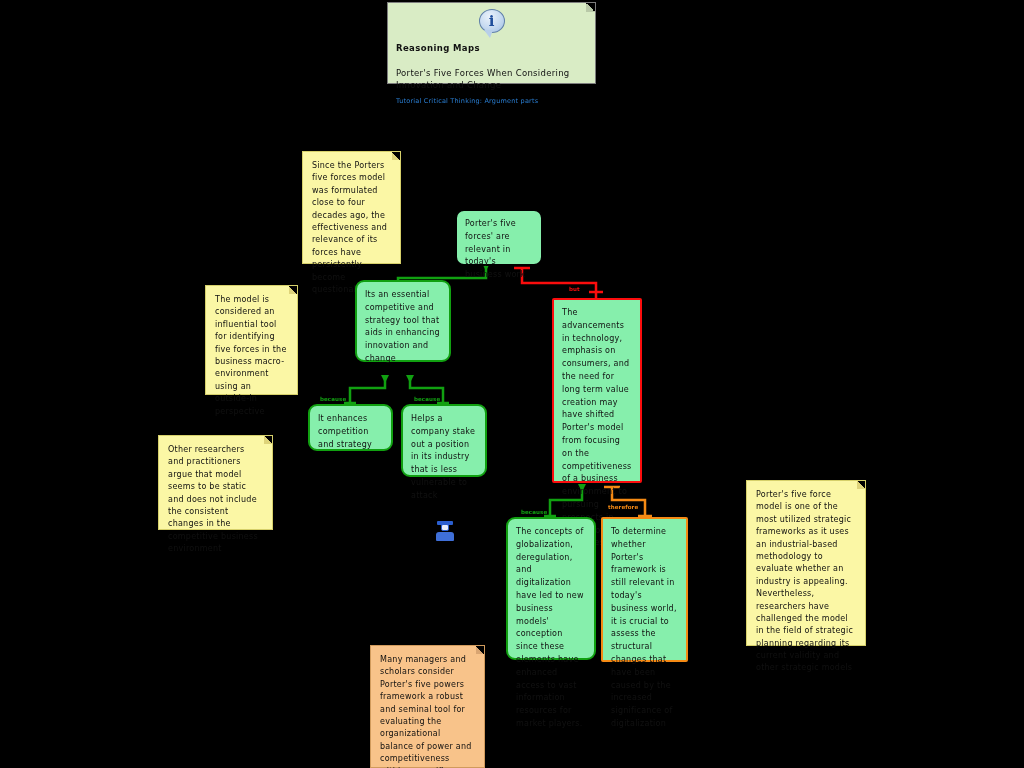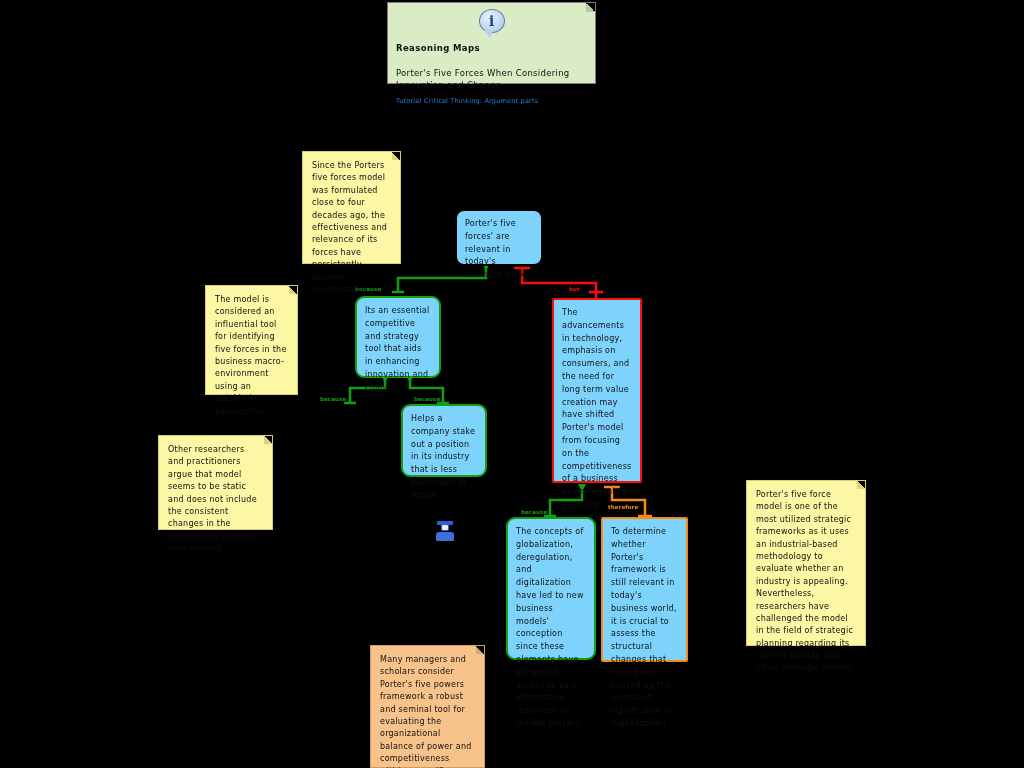--- a/index.html
+++ b/index.html
@@ -58,21 +58,21 @@
   .sticky.yellow { background: #fbf7a5; border-color: #d6d06a; }
   .sticky.orange { background: #f8c38a; border-color: #d09a5c; }
   .sticky .fold {
     position: absolute; top: 0; right: 0; width: 8px; height: 8px;
   }
   .sticky.yellow .fold { background: linear-gradient(225deg, #000 0 50%, #ded37a 50% 100%); }
   .sticky.orange .fold { background: linear-gradient(225deg, #000 0 50%, #d9a572 50% 100%); }
 
   
   .claim {
-    background: #7dd3fc; border-radius: 9px;
+    background: #86efac; border-radius: 9px;
     padding: 7px 8px 8px 8px;
     font-size: 8px; line-height: 1.6;
     color: #111; letter-spacing: .25px;
     border: 2px solid #000;
   }
   .claim.black  { border-color: #000000; }
   .claim.green  { border-color: #11a011; }
   .claim.red    { border-color: #fb0d0d; border-radius: 2px; }
   .claim.orange { border-color: #f58a14; border-radius: 2px; }
 
@@ -165,24 +165,27 @@
 
   <div class="node sticky orange" style="left:370px; top:645px; width:115px; height:123px;">
     <div class="fold"></div>
     <div>Many managers and scholars consider Porter's five powers framework a robust and seminal tool for evaluating the organizational balance of power and competitiveness within a specific market or industry</div>
   </div>
 
   <div class="node claim black" style="left:455px; top:209px; width:88px; height:57px;">
     <div>Porter's five forces' are relevant in today's business work</div>
   </div>
 
-  <div class="node claim green" style="left:355px; top:296px; width:86px; height:82px;">
+  <div class="node claim green" style="left:355px; top:280px; width:96px; height:82px;">
     <div>Its an essential competitive and strategy tool that aids in enhancing innovation and change</div>
   </div>
 
+  <div class="node claim green" style="left:308px; top:404px; width:85px; height:47px;">
+    <div>It enhances competition and strategy</div>
+  </div>
 
   <div class="node claim green" style="left:401px; top:404px; width:86px; height:73px;">
     <div>Helps a company stake out a position in its industry that is less vulnerable to attack</div>
   </div>
 
   <div class="node claim red" style="left:552px; top:298px; width:90px; height:185px;">
     <div>The advancements in technology, emphasis on consumers, and the need for long term value creation may have shifted Porter's model from focusing on the competitiveness of a business environment to pursuing prospects in new innovative industries and markets</div>
   </div>
 
   <div class="node claim green" style="left:506px; top:517px; width:90px; height:143px;">

